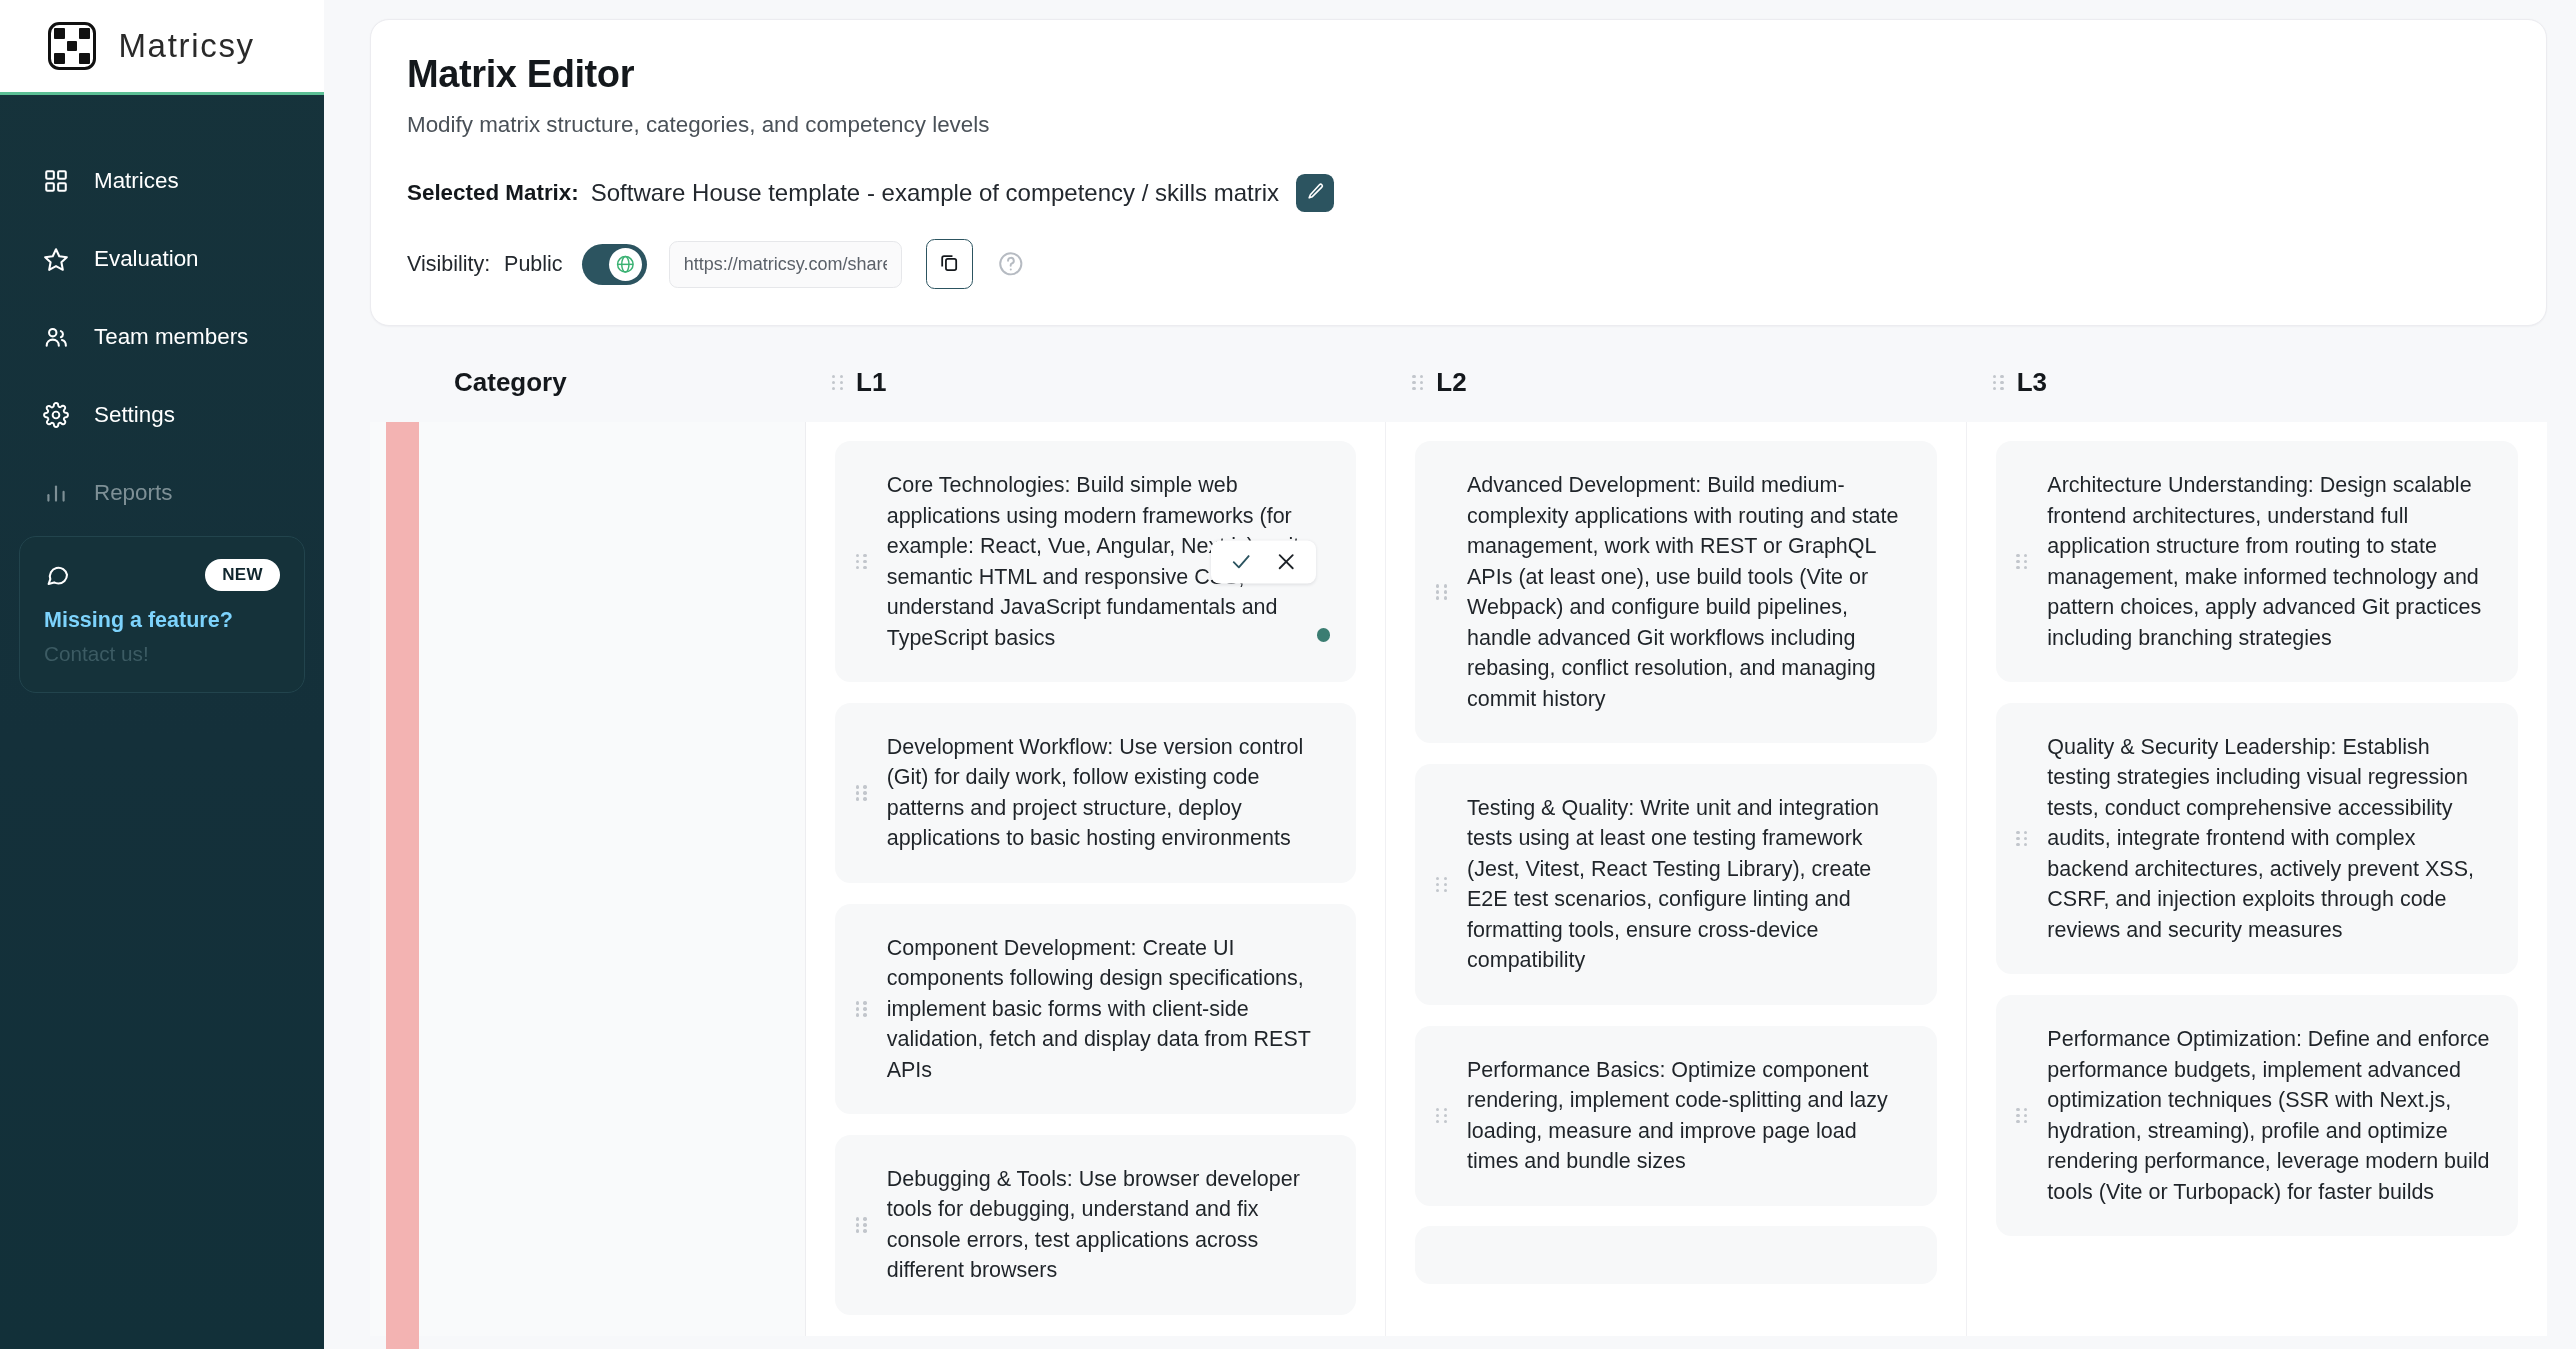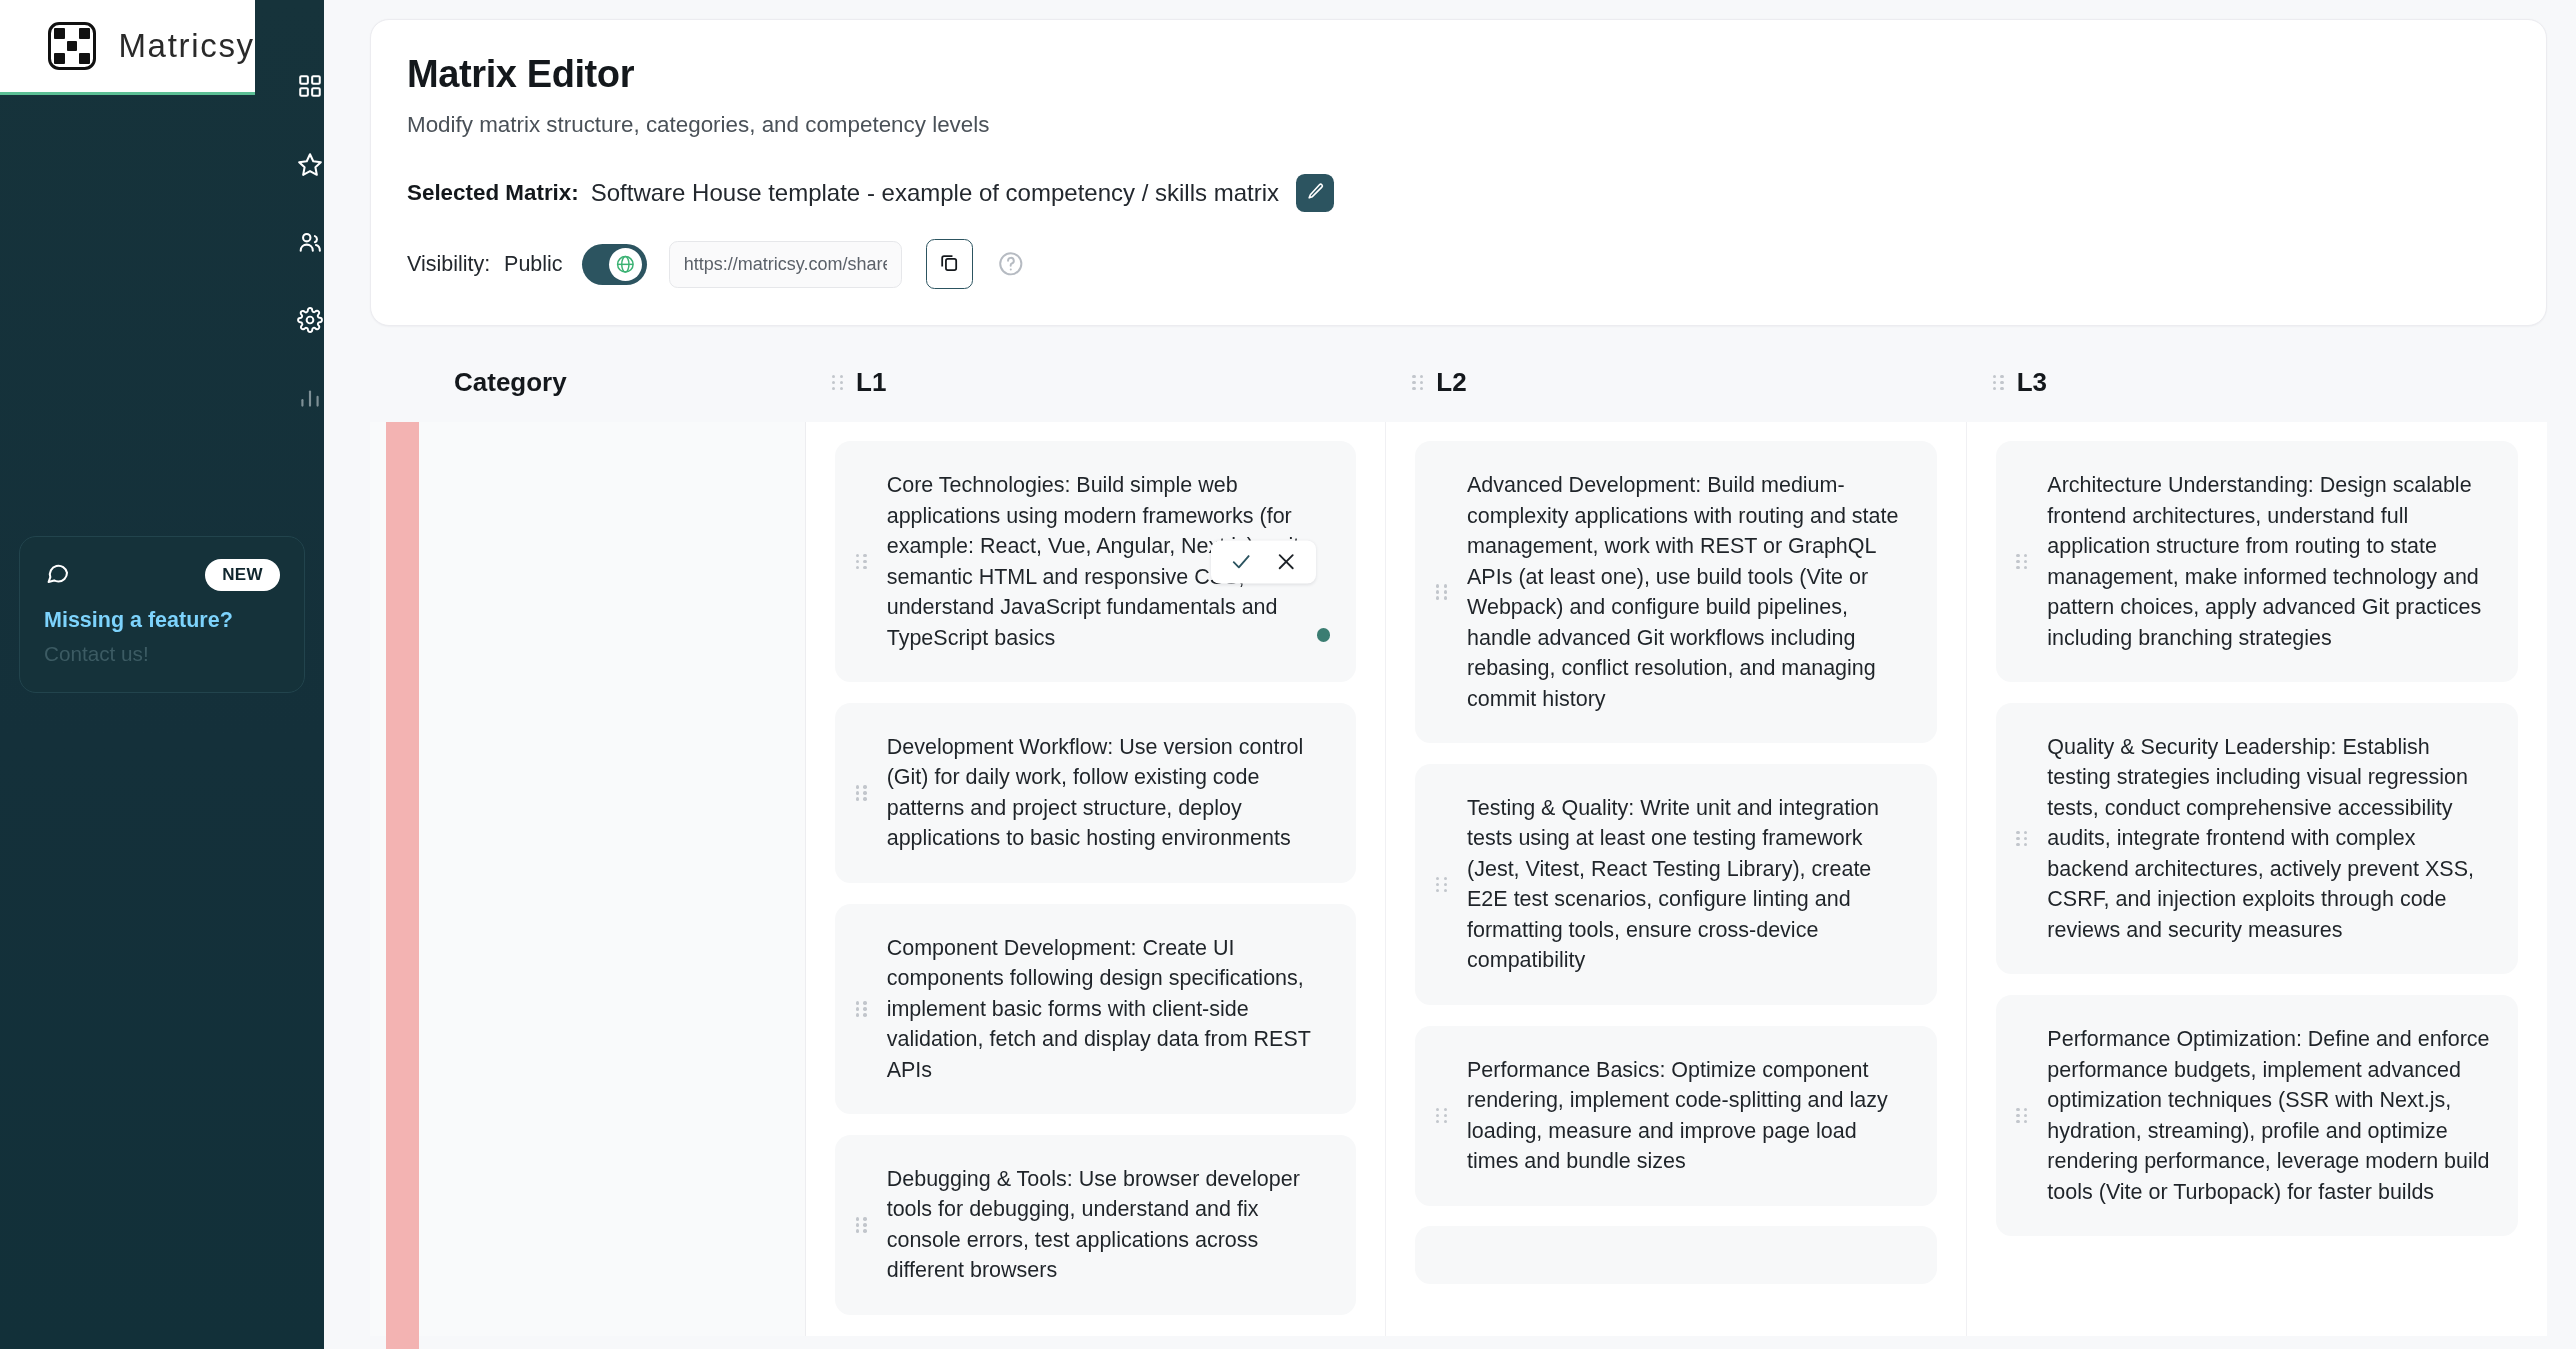--- a/index.html
+++ b/index.html
@@ -11,21 +11,21 @@
     -webkit-font-smoothing: antialiased;
   }
   .app { display: flex; width: 2576px; height: 1349px; }
 
   
   .sidebar {
     width: 324px;
     flex: 0 0 324px;
     height: 1349px;
     background: linear-gradient(180deg,#16333b 0%, #14303a 55%, #123039 100%);
-    display: flex; flex-direction: row;
+    display: flex; flex-direction: column;
     position: relative;
     overflow: hidden;
   }
   .logo-bar {
     height: 95px;
     background: #ffffff;
     display: flex; align-items: center;
     padding-left: 48px;
     gap: 22.4px;
     border-bottom: 3.4px solid #5cbf95;
@@ -57,21 +57,21 @@
 
   .promo {
     position: absolute;
     left: 19px; right: 19px;
     top: 536px;
     background: #15323a;
     border: 0.9px solid #22444d;
     border-radius: 17px;
     padding: 22.4px 24px 26px 24px;
   }
-  .promo-top { display:flex; align-items:flex-start; justify-content:space-between; }
+  .promo-top { display:flex; align-items:flex-end; justify-content:space-between; }
   .promo-badge {
     background: #ffffff; color:#10262e;
     font-size: 17px; font-weight: 700;
     border-radius: 861px; padding: 6px 17px;
     letter-spacing: 0.4px;
   }
   .promo-title { color:#7dd3fc; font-size:21.5px; font-weight:700; margin-top: 17px; }
   .promo-sub { color:#3c5b63; font-size:20.7px; margin-top: 8.6px; }
 
   

